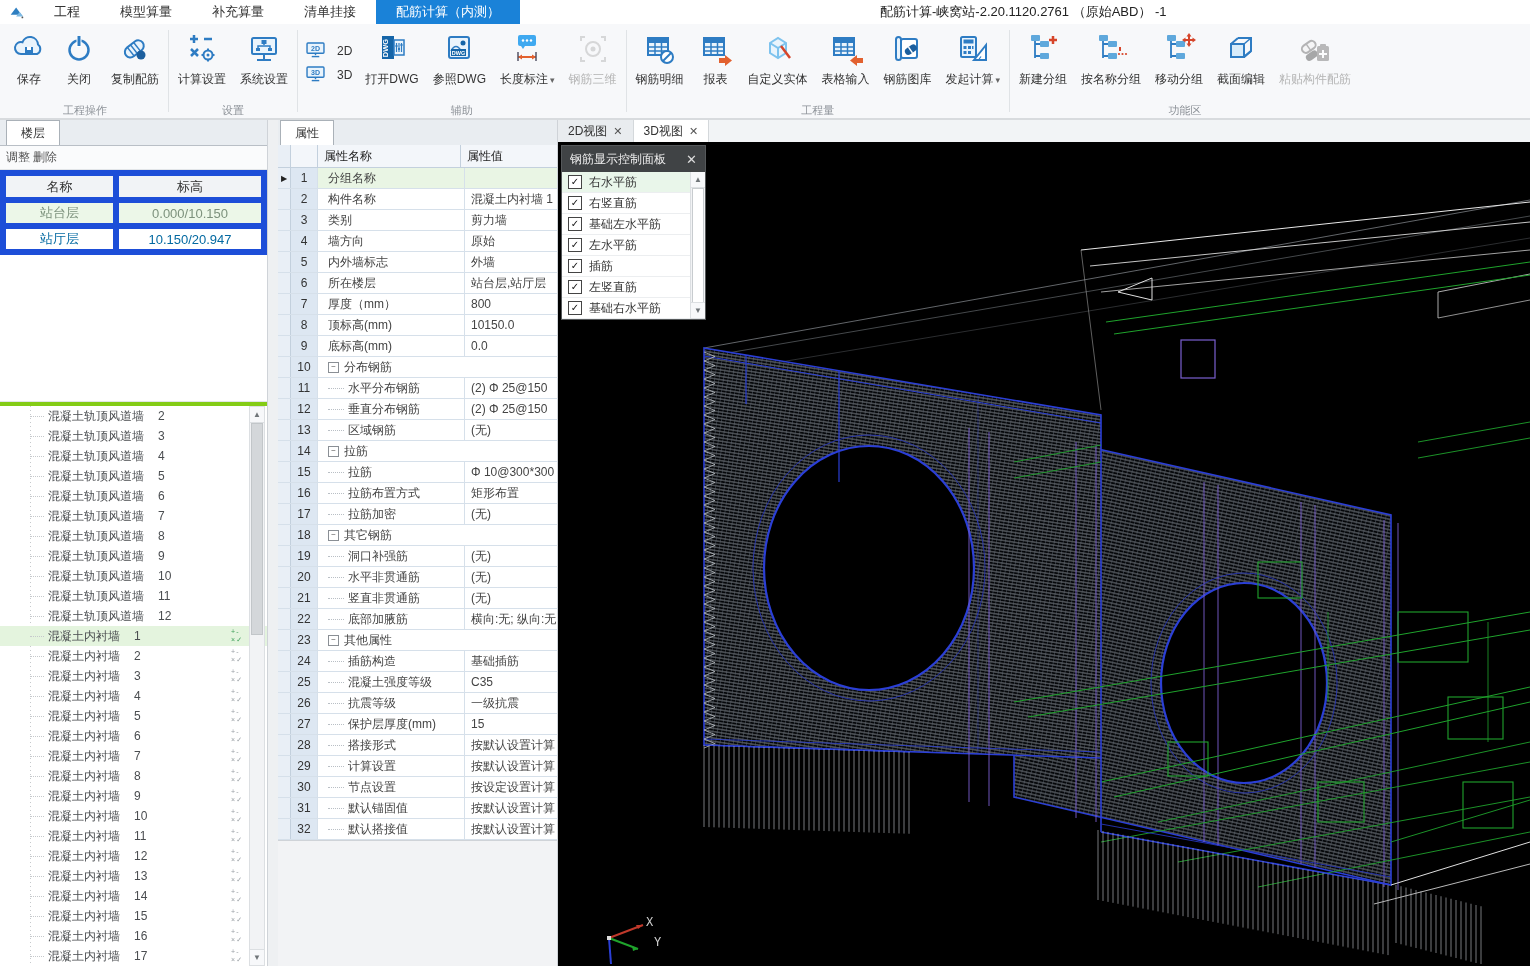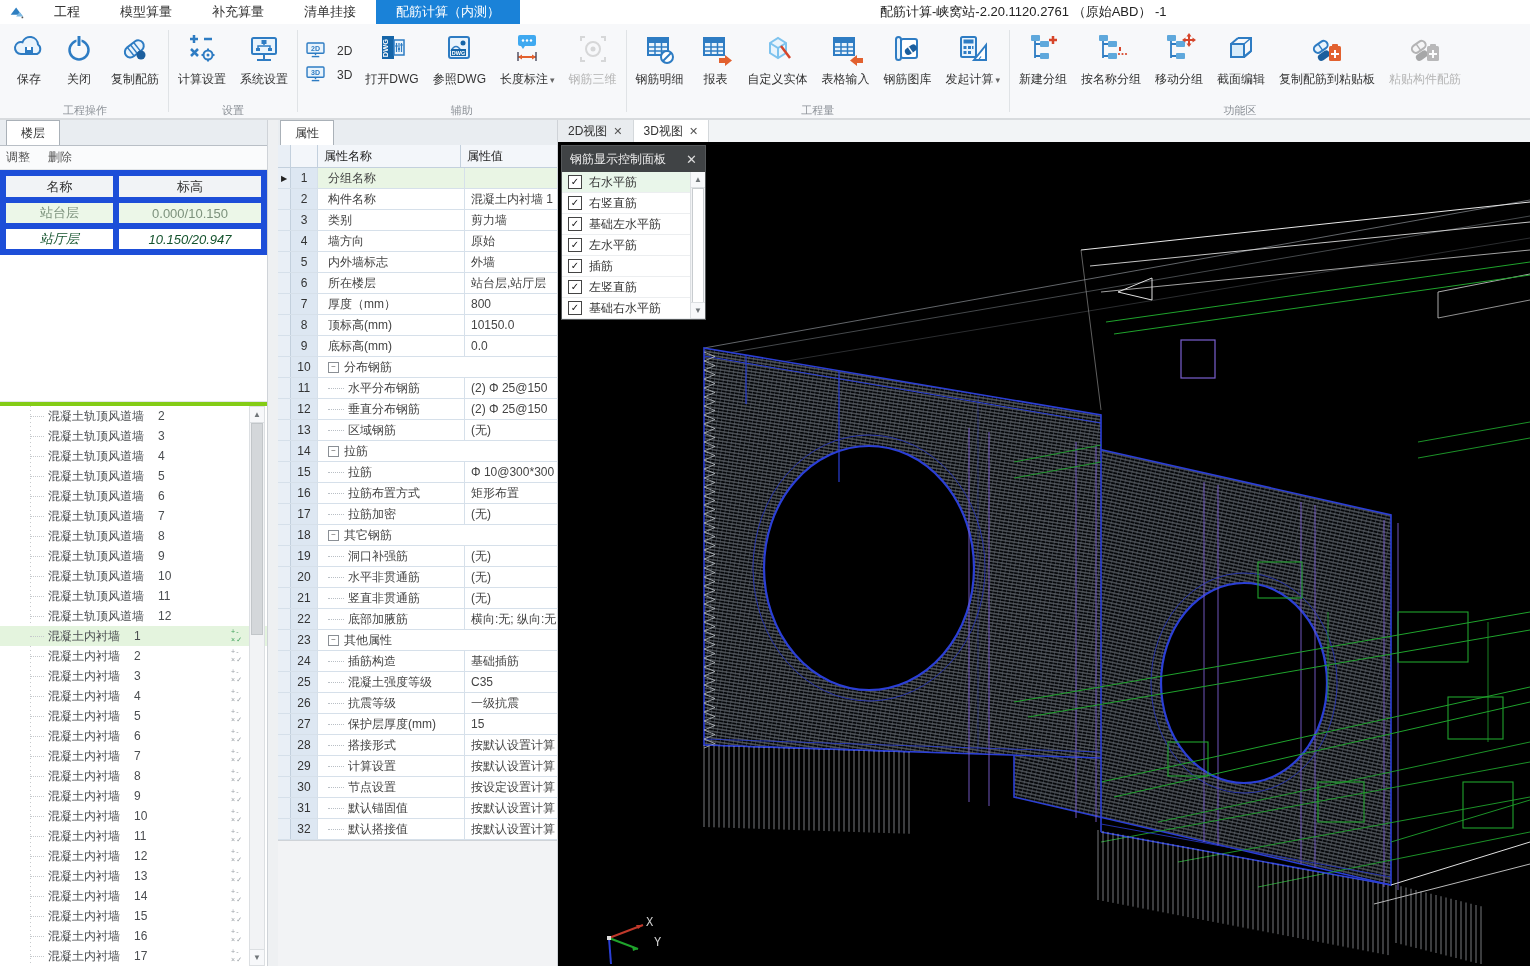--- a/index.html
+++ b/index.html
@@ -29,27 +29,27 @@
   .mini23 .mlab{font-size:12px;color:#333;}
   
   .leftcol{position:absolute;top:120px;left:0;width:267px;bottom:0;background:#fff;border-right:1px solid #cfd3d8;}
   .midgap{position:absolute;top:120px;left:268px;width:10px;bottom:0;background:#eef0f2;}
   .propcol{position:absolute;top:120px;left:278px;width:279px;bottom:0;background:#f2f3f5;border-right:1px solid #cfd3d8;}
   .viewcol{position:absolute;top:120px;left:558px;right:0;bottom:0;}
   
   .tabstrip{height:25px;background:#e9edf1;border-bottom:1px solid #b9bfc6;display:flex;align-items:flex-end;}
   .ptab{height:24px;line-height:24px;background:#fff;border:1px solid #aab1b8;border-bottom:none;padding:0 14px;font-size:12px;color:#333;}
   
-  .flacts{height:23px;display:flex;align-items:center;gap:18px;padding-left:6px;background:#fafbfc;border-bottom:1px solid #e2e5e8;color:#555;}
+  .flacts{height:23px;display:flex;align-items:center;gap:3px;padding-left:6px;background:#fafbfc;border-bottom:1px solid #e2e5e8;color:#555;}
   .flact{cursor:default;}
   .ftable{width:100%;border-collapse:collapse;}
   .ftable th,.ftable td{border:6px solid #1d4ed8;height:20px;padding:0 6px;text-align:center;font-weight:normal;font-size:13px;}
   .ftable th{background:#f1f3f6;color:#333;height:21px;}
   .frow-sel td{background:#ecf7e8;color:#7c917c;}
-  .frow td{color:#14532d;font-style:italic;}
+  .frow td{color:#0369a1;}
   .flspacer{height:146px;background:#fff;}
   
   .treebar{height:28px;display:flex;align-items:center;gap:10px;padding-left:12px;border-top:1px solid #e2e5e8;border-bottom:1px solid #e2e5e8;background:#84cc16;color:#444;}
   .tsep{width:1px;height:16px;background:#d7dadd;}
   .searchbox{width:100px;height:17px;border:1px solid #8a8f95;font-size:12px;padding:0 3px;}
   .tree{position:absolute;top:286px;left:0;right:0;bottom:0;overflow:hidden;background:#fff;}
   .tree-guide{position:absolute;left:30px;top:0;bottom:0;width:1px;background-image:repeating-linear-gradient(to bottom,#c6c9cc 0 1px,transparent 1px 4px);}
   .titem{height:20px;display:flex;align-items:center;position:relative;padding-left:30px;color:#4a4d50;}
   .titem .conn{width:14px;border-bottom:1px dotted #c6c9cc;margin-right:4px;}
   .titem .tnum{margin-left:14px;}
@@ -438,40 +438,20 @@
           <span class="ric">
             <svg viewBox="0 0 36 36" width="36" height="36">
               <path d="M15 7h13v13l-7 6" fill="none" stroke="#2e7cc3" stroke-width="2"></path>
               <path d="M15 7l13 0" stroke="#2e7cc3" stroke-width="2"></path>
               <path d="M28 7l-7 6" stroke="#2e7cc3" stroke-width="1.5"></path>
               <rect x="8" y="13" width="13" height="13" fill="#d8ecfa" stroke="#2e7cc3" stroke-width="2"></rect>
               <path d="M8 13l7-6M21 26l7-6" stroke="#2e7cc3" stroke-width="2" fill="none"></path>
             </svg>
           </span>
           <span class="rlabel">截面编辑</span>
-        </div>
-        <div class="rbtn">
-          <span class="ric">
-            <svg viewBox="0 0 36 36" width="36" height="36">
-              <g transform="rotate(-35 13 15)">
-                <rect x="4" y="11" width="15" height="8" rx="4" fill="#eaf4fc" stroke="#2e7cc3" stroke-width="2"></rect>
-                <line x1="11" y1="11" x2="11" y2="19" stroke="#2e7cc3" stroke-width="1.5"></line>
-              </g>
-              <g transform="rotate(-35 15 24)">
-                <rect x="8" y="21" width="13" height="7" rx="3.5" fill="#1c5f9e"></rect>
-              </g>
-              <rect x="20" y="15" width="12" height="15" rx="1.5" fill="#e2612f"></rect>
-              <rect x="23" y="13" width="6" height="4" rx="1" fill="#e2612f"></rect>
-              <g stroke="#fff" stroke-width="2">
-                <line x1="26" y1="19" x2="26" y2="27"></line>
-                <line x1="22" y1="23" x2="30" y2="23"></line>
-              </g>
-            </svg>
-          </span>
-          <span class="rlabel">复制配筋到粘贴板</span>
         </div>
         <div class="rbtn disabled">
           <span class="ric">
             <svg viewBox="0 0 36 36" width="36" height="36">
               <g transform="rotate(-35 13 15)">
                 <rect x="4" y="11" width="15" height="8" rx="4" fill="#eaf4fc" stroke="#2e7cc3" stroke-width="2"></rect>
                 <line x1="11" y1="11" x2="11" y2="19" stroke="#2e7cc3" stroke-width="1.5"></line>
               </g>
               <g transform="rotate(-35 15 24)">
                 <rect x="8" y="21" width="13" height="7" rx="3.5" fill="#1c5f9e"></rect>

